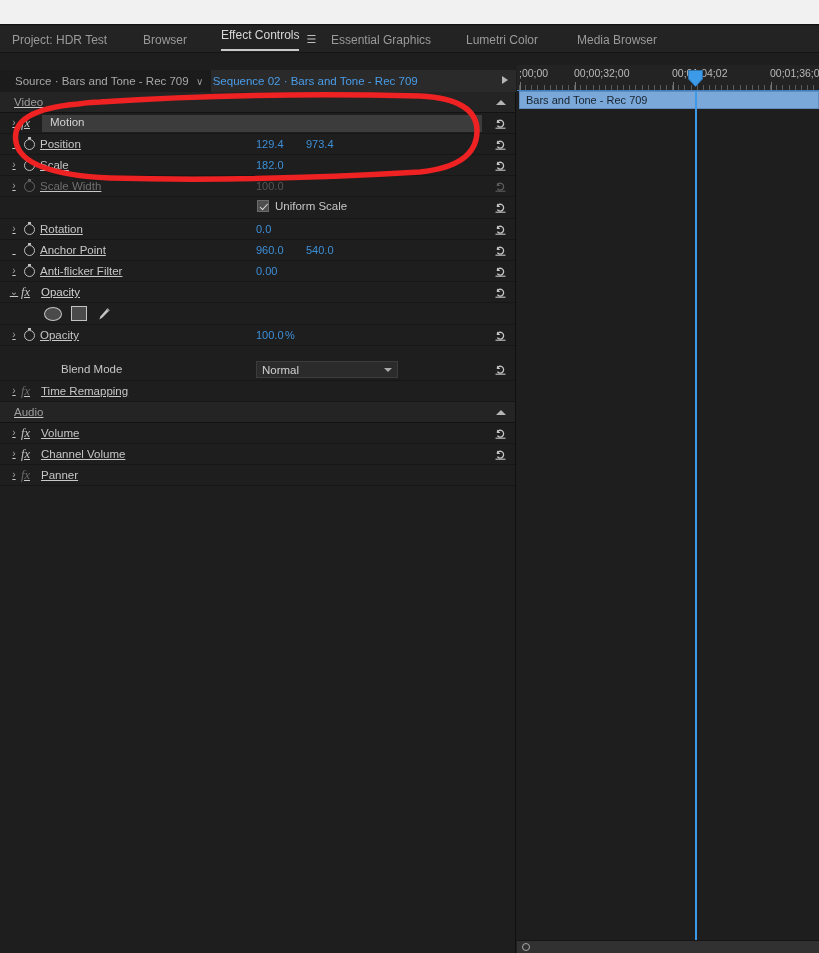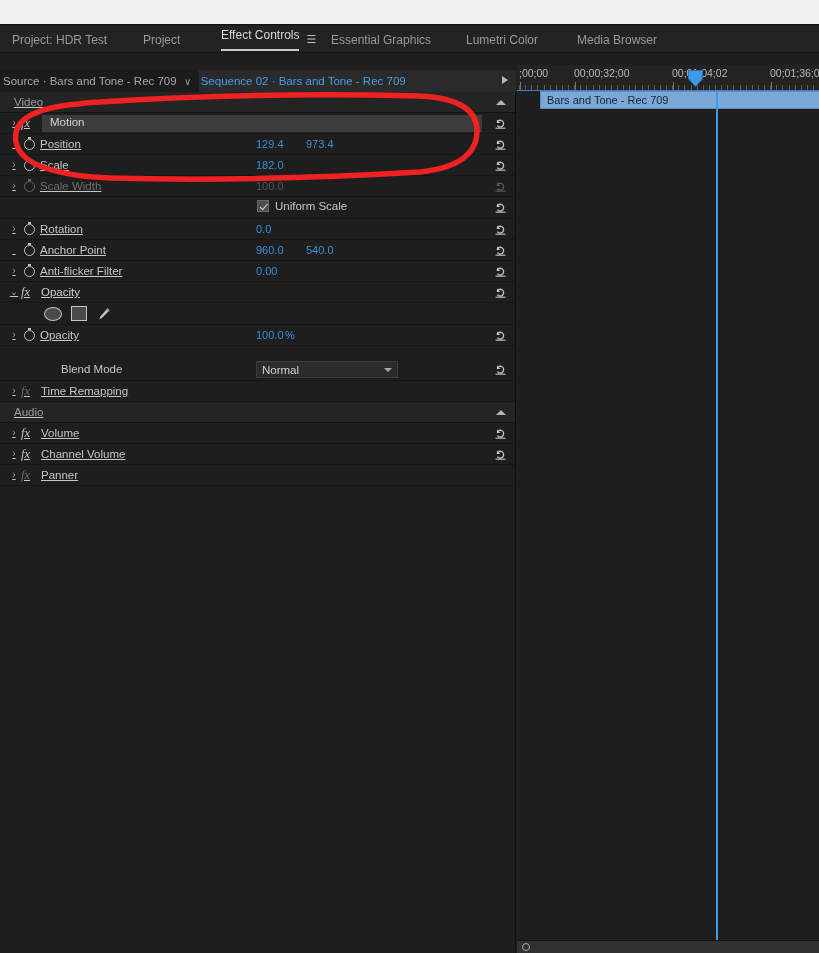--- a/index.html
+++ b/index.html
@@ -53,21 +53,21 @@
 
   
   .srcbar {
     position: absolute; left: 0; top: 70px;
     width: 516px; height: 22px;
     background: #1b1b1b;
     box-sizing: border-box;
     display: flex; align-items: center;
   }
   .srcclip {
-    padding-left: 3px;
+    padding-left: 15px;
     color: #a8a8a8;
     font-size: 11.5px;
     white-space: nowrap;
   }
   .srccaret {
     width: 22px; text-align: center;
     color: #9a9a9a; font-size: 10px;
   }
   .seqclip {
     color: #4a9de8;
@@ -288,21 +288,21 @@
     background: #5a5a5a;
   }
   .tick.maj { top: 0; height: 9px; background: #757575; }
   .rulerline {
     position: absolute; left: 0; top: 25px;
     width: 302px; height: 1px; background: #3e7fc1;
   }
 
   .cliparea {
     position: absolute; left: 0; top: 26px;
-    width: 277px; height: 862px; margin-left: 21px;
+    width: 277px; height: 862px;
   }
   .clipbar {
     position: absolute; left: 2px; top: 0px;
     width: 300px; height: 18px;
     background: #7aa8d8;
     border: 1px solid #5f8cbd;
     box-sizing: border-box;
   }
   .clipbar .cliplabel {
     position: absolute; left: 6px; top: 2px;
@@ -348,21 +348,21 @@
 </head>
 <body>
 
 <div class="topstrip"></div>
 
 <div class="tabbar">
   <div class="tab" style="left:10px">
     <span class="tablabel">Project: HDR Test</span>
   </div>
   <div class="tab" style="left:141px">
-    <span class="tablabel">Project</span>
+    <span class="tablabel">Browser</span>
   </div>
   <div class="tab active" style="left:219px">
     <span class="tablabel">Effect Controls</span>
     <span class="tabmenu">☰</span>
   </div>
   <div class="tab" style="left:329px">
     <span class="tablabel">Essential Graphics</span>
   </div>
   <div class="tab" style="left:464px">
     <span class="tablabel">Lumetri Color</span>

